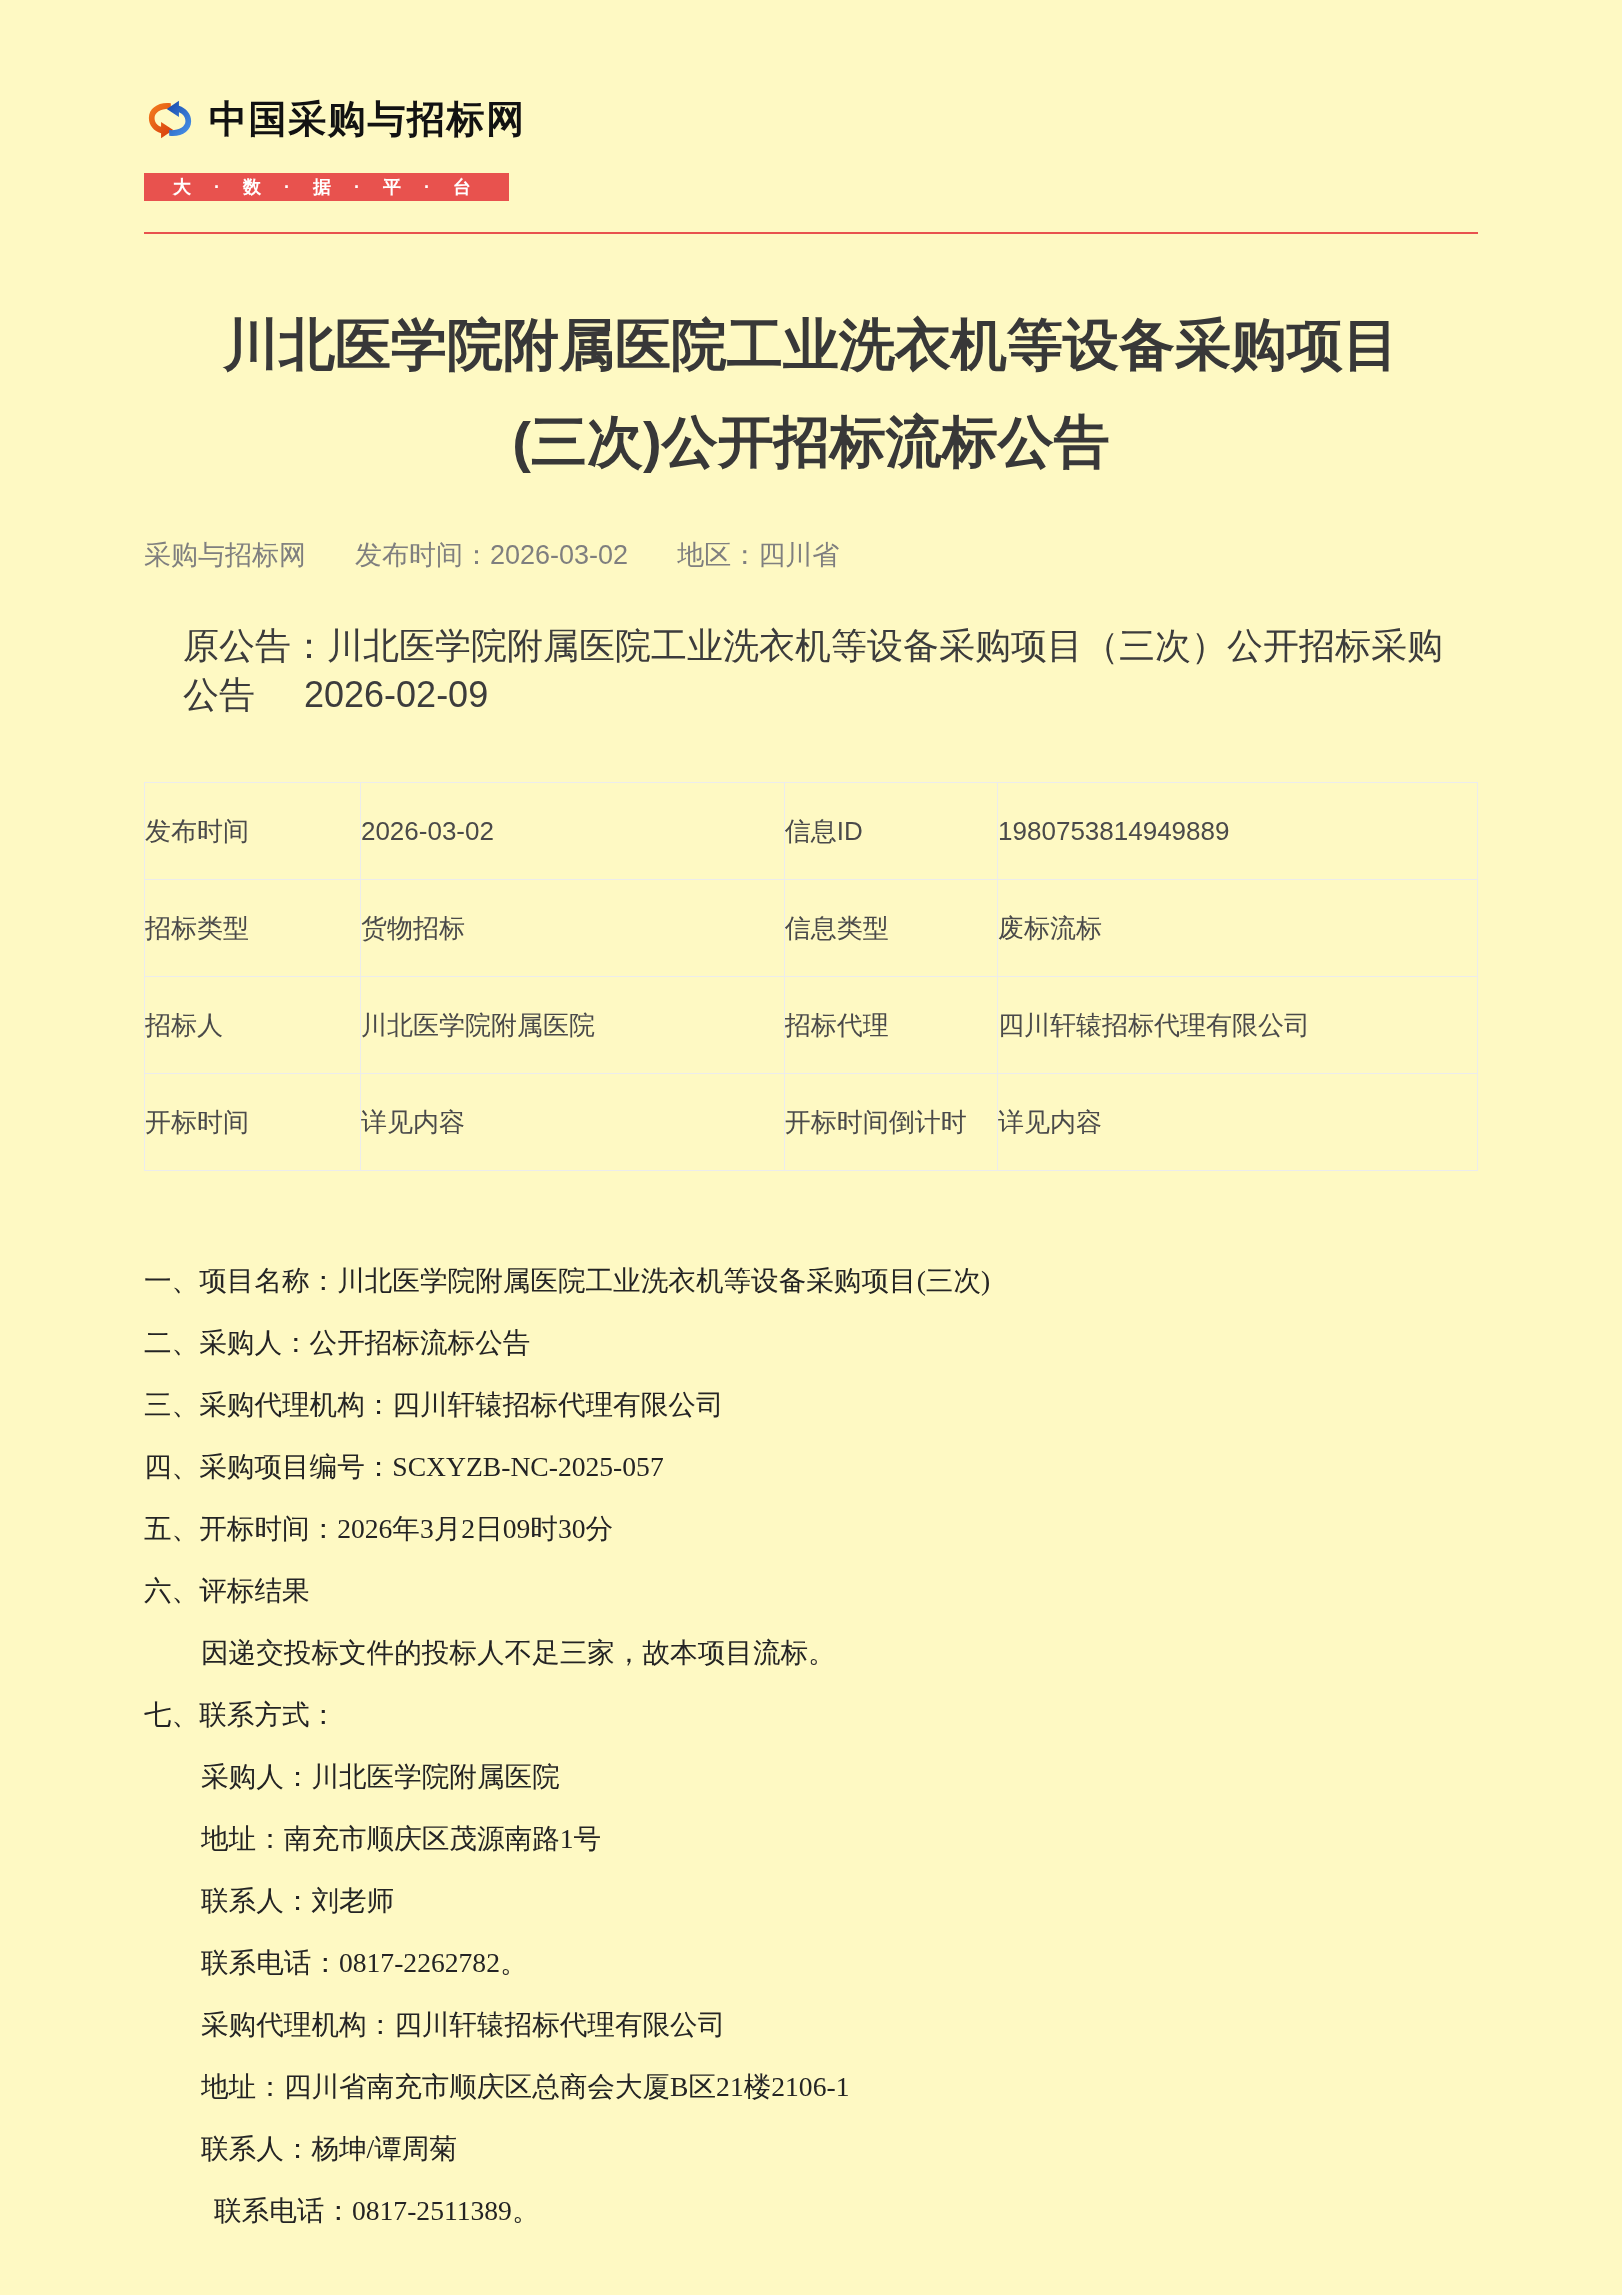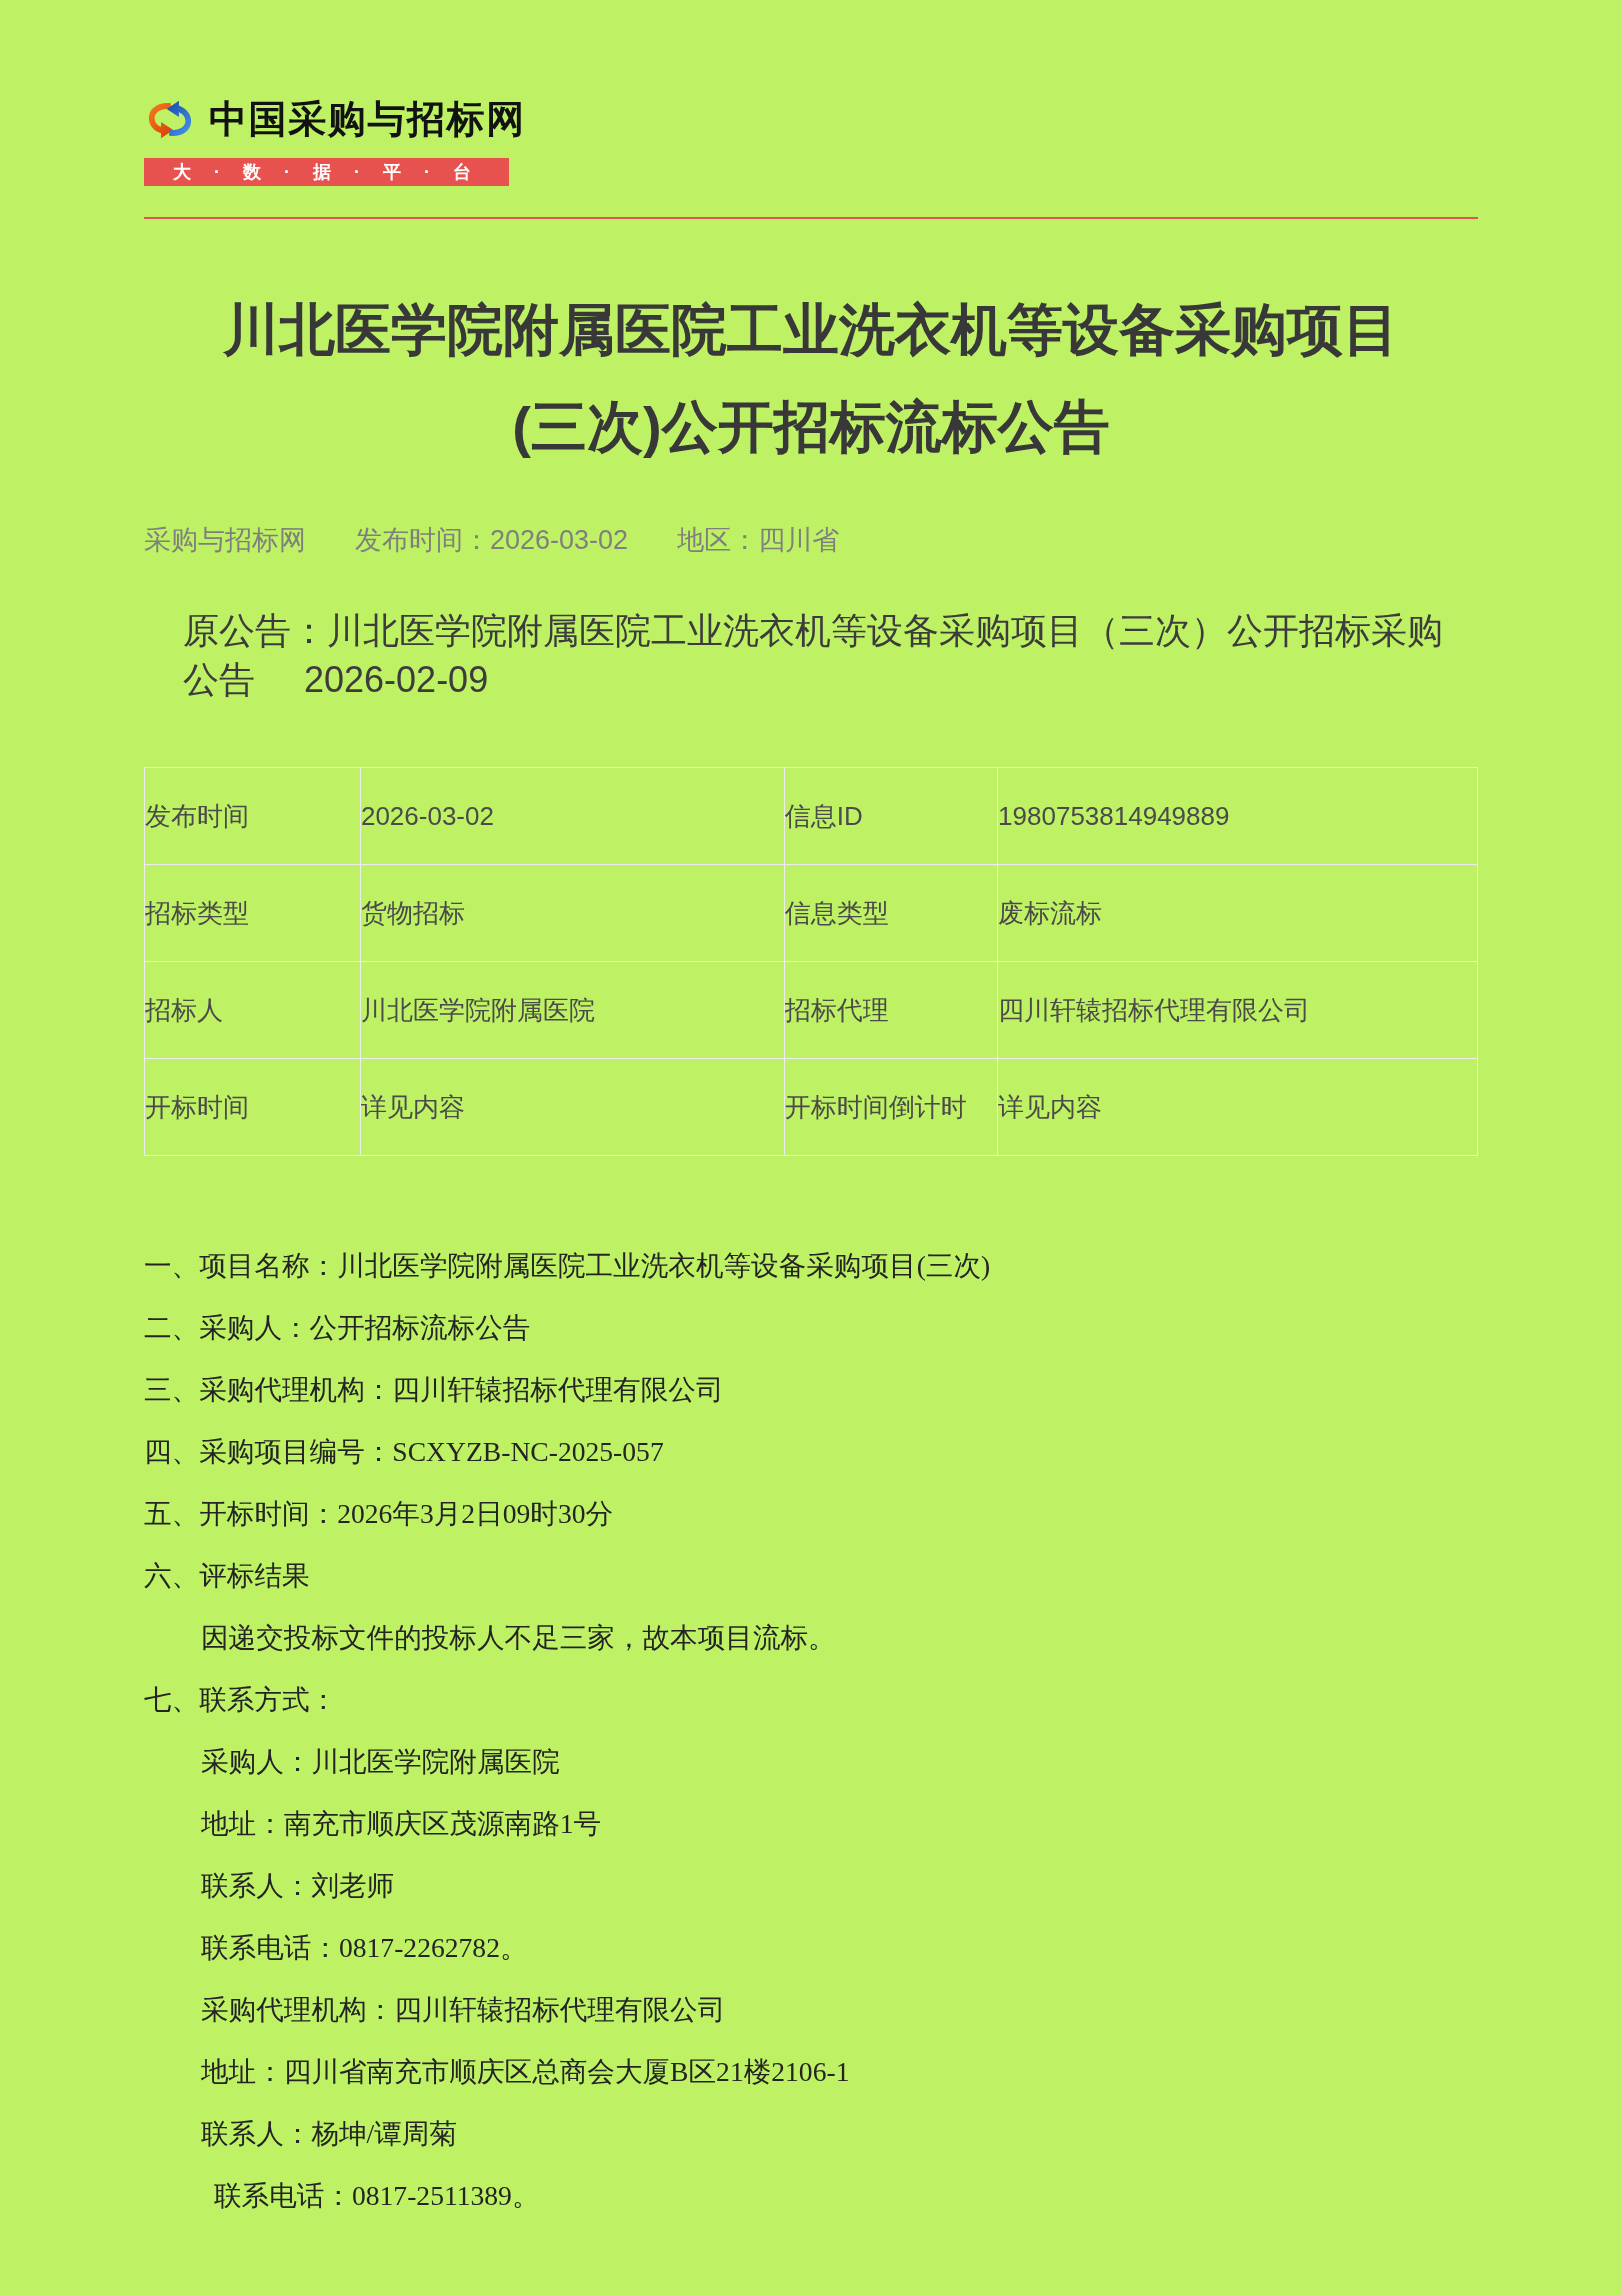--- a/index.html
+++ b/index.html
@@ -1,32 +1,32 @@
 <!DOCTYPE html>
 <html style="font-size:13px"><head>
 <meta charset="utf-8">
 <style>
   * { margin:0; padding:0; box-sizing:border-box; }
   html, body { background:#ffffff; }
   .page {
     position:relative;
     width:1622px; height:2295px;
     margin:0 auto;
-    background:#bef264;
+    background:#fef9c3;
     padding:0 144px;
     overflow:hidden;
     font-family:"Liberation Sans","DejaVu Sans",sans-serif;
   }
   
   .logo-row { display:flex; align-items:center; gap:13px; padding-top:94px; }
   .logo-icon { width:52px; height:41px; display:inline-block; }
   .logo-icon svg { display:block; width:52px; height:41px; }
   .brand { font-size:38px; font-weight:bold; color:#121212; letter-spacing:1.6px; white-space:nowrap; }
   .tagline {
-    margin-top:13px; width:365px; height:28px;
+    margin-top:28px; width:365px; height:28px;
     background:#E8524E; color:#ffffff;
     font-size:18px; font-weight:bold; line-height:28px;
     text-align:center; letter-spacing:9px; white-space:nowrap;
   }
   .header-divider { margin-top:31px; height:2.4px; background:#E8524E; }
   
   .title {
     margin:63px auto 0; max-width:1200px;
     font-size:56px; line-height:1.72; font-weight:bold;
     color:#383838; text-align:center;

